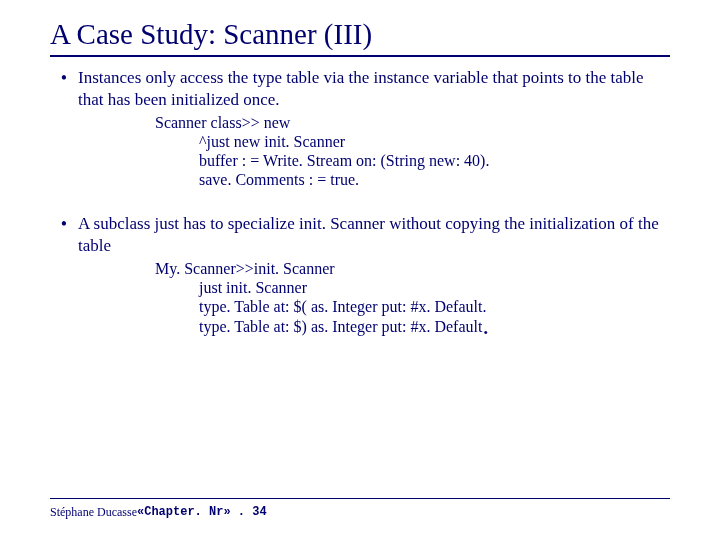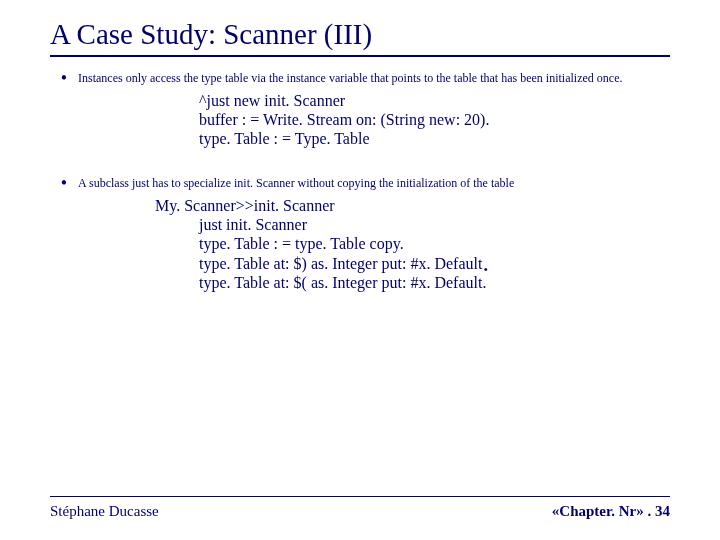--- a/index.html
+++ b/index.html
@@ -2,59 +2,59 @@
 <html><head>
 <meta charset="utf-8">
 <style>
   * { margin: 0; padding: 0; box-sizing: border-box; }
   html, body { width: 720px; height: 540px; background: #fff; font-family: "Comic Sans MS", "Comic Sans", cursive; color: #00006e; }
   .slide { position: relative; width: 720px; height: 540px; padding: 18px 50px 0 50px; }
   .title { font-size: 29px; margin-bottom: 4px; }
   .rule { border: none; border-top: 2px solid #00006e; margin: 0 0 10px 0; }
   .bullet-row { display: flex; align-items: flex-start; margin-top: 6px; }
   .dot-col { width: 28px; flex: 0 0 28px; text-align: center; font-size: 18px; line-height: 22px; }
-  .bullet-text { font-size: 12px; line-height: 22px; }
+  .bullet-text { font-size: 17px; line-height: 22px; }
   .code-block { margin-left: 105px; margin-top: 2px; font-size: 16px; line-height: 19px; }
   .code-line { white-space: pre; }
   .big-dot { font-size: 26px; vertical-align: -2px; }
   .spacer { height: 18px; }
   .footer { position: absolute; left: 50px; right: 50px; bottom: 20px; }
   .footer-rule { border: none; border-top: 1px solid #00006e; margin-bottom: 6px; }
-  .footer-row { display: flex; justify-content: space-between; font-size: 15px; }
-  .footer-right { font-weight: bold; }
+  .footer-row { display: flex; justify-content: flex-start; font-size: 12px; }
+  .footer-right { font-weight: bold; font-family: Liberation Mono, monospace; }
 </style>
 </head>
 <body>
 
 <div class="slide">
   <div class="title">A Case Study: Scanner (III)</div>
   <hr class="rule">
 
   <div class="bullet-row">
     <div class="dot-col">•</div>
     <div class="bullet-text">Instances only access the type table via the instance variable that points to the table that has been initialized once.</div>
   </div>
   <div class="code-block">
+    <div class="code-line">Scanner class&gt;&gt; new</div>
     <div class="code-line">           ^just new init. Scanner</div>
-    <div class="code-line">           buffer : = Write. Stream on: (String new: 20).</div>
-    <div class="code-line">           type. Table : = Type. Table</div>
+    <div class="code-line">           buffer : = Write. Stream on: (String new: 40).</div>
+    <div class="code-line">           save. Comments : = true.</div>
   </div>
 
   <div class="spacer"></div>
 
   <div class="bullet-row">
     <div class="dot-col">•</div>
     <div class="bullet-text">A subclass just has to specialize init. Scanner without copying the initialization of the table</div>
   </div>
   <div class="code-block">
     <div class="code-line">My. Scanner&gt;&gt;init. Scanner</div>
     <div class="code-line">           just init. Scanner</div>
-    <div class="code-line">           type. Table : = type. Table copy.</div>
+    <div class="code-line">           type. Table at: $( as. Integer put: #x. Default.</div>
     <div class="code-line"><span>           type. Table at: $) as. Integer put: #x. Default</span><span class="big-dot">.</span></div>
-    <div class="code-line">           type. Table at: $( as. Integer put: #x. Default.</div>
   </div>
 
   <div class="footer">
     <hr class="footer-rule">
     <div class="footer-row">
       <div>Stéphane Ducasse</div>
       <div class="footer-right"> «Chapter. Nr» . 34</div>
     </div>
   </div>
 </div>

